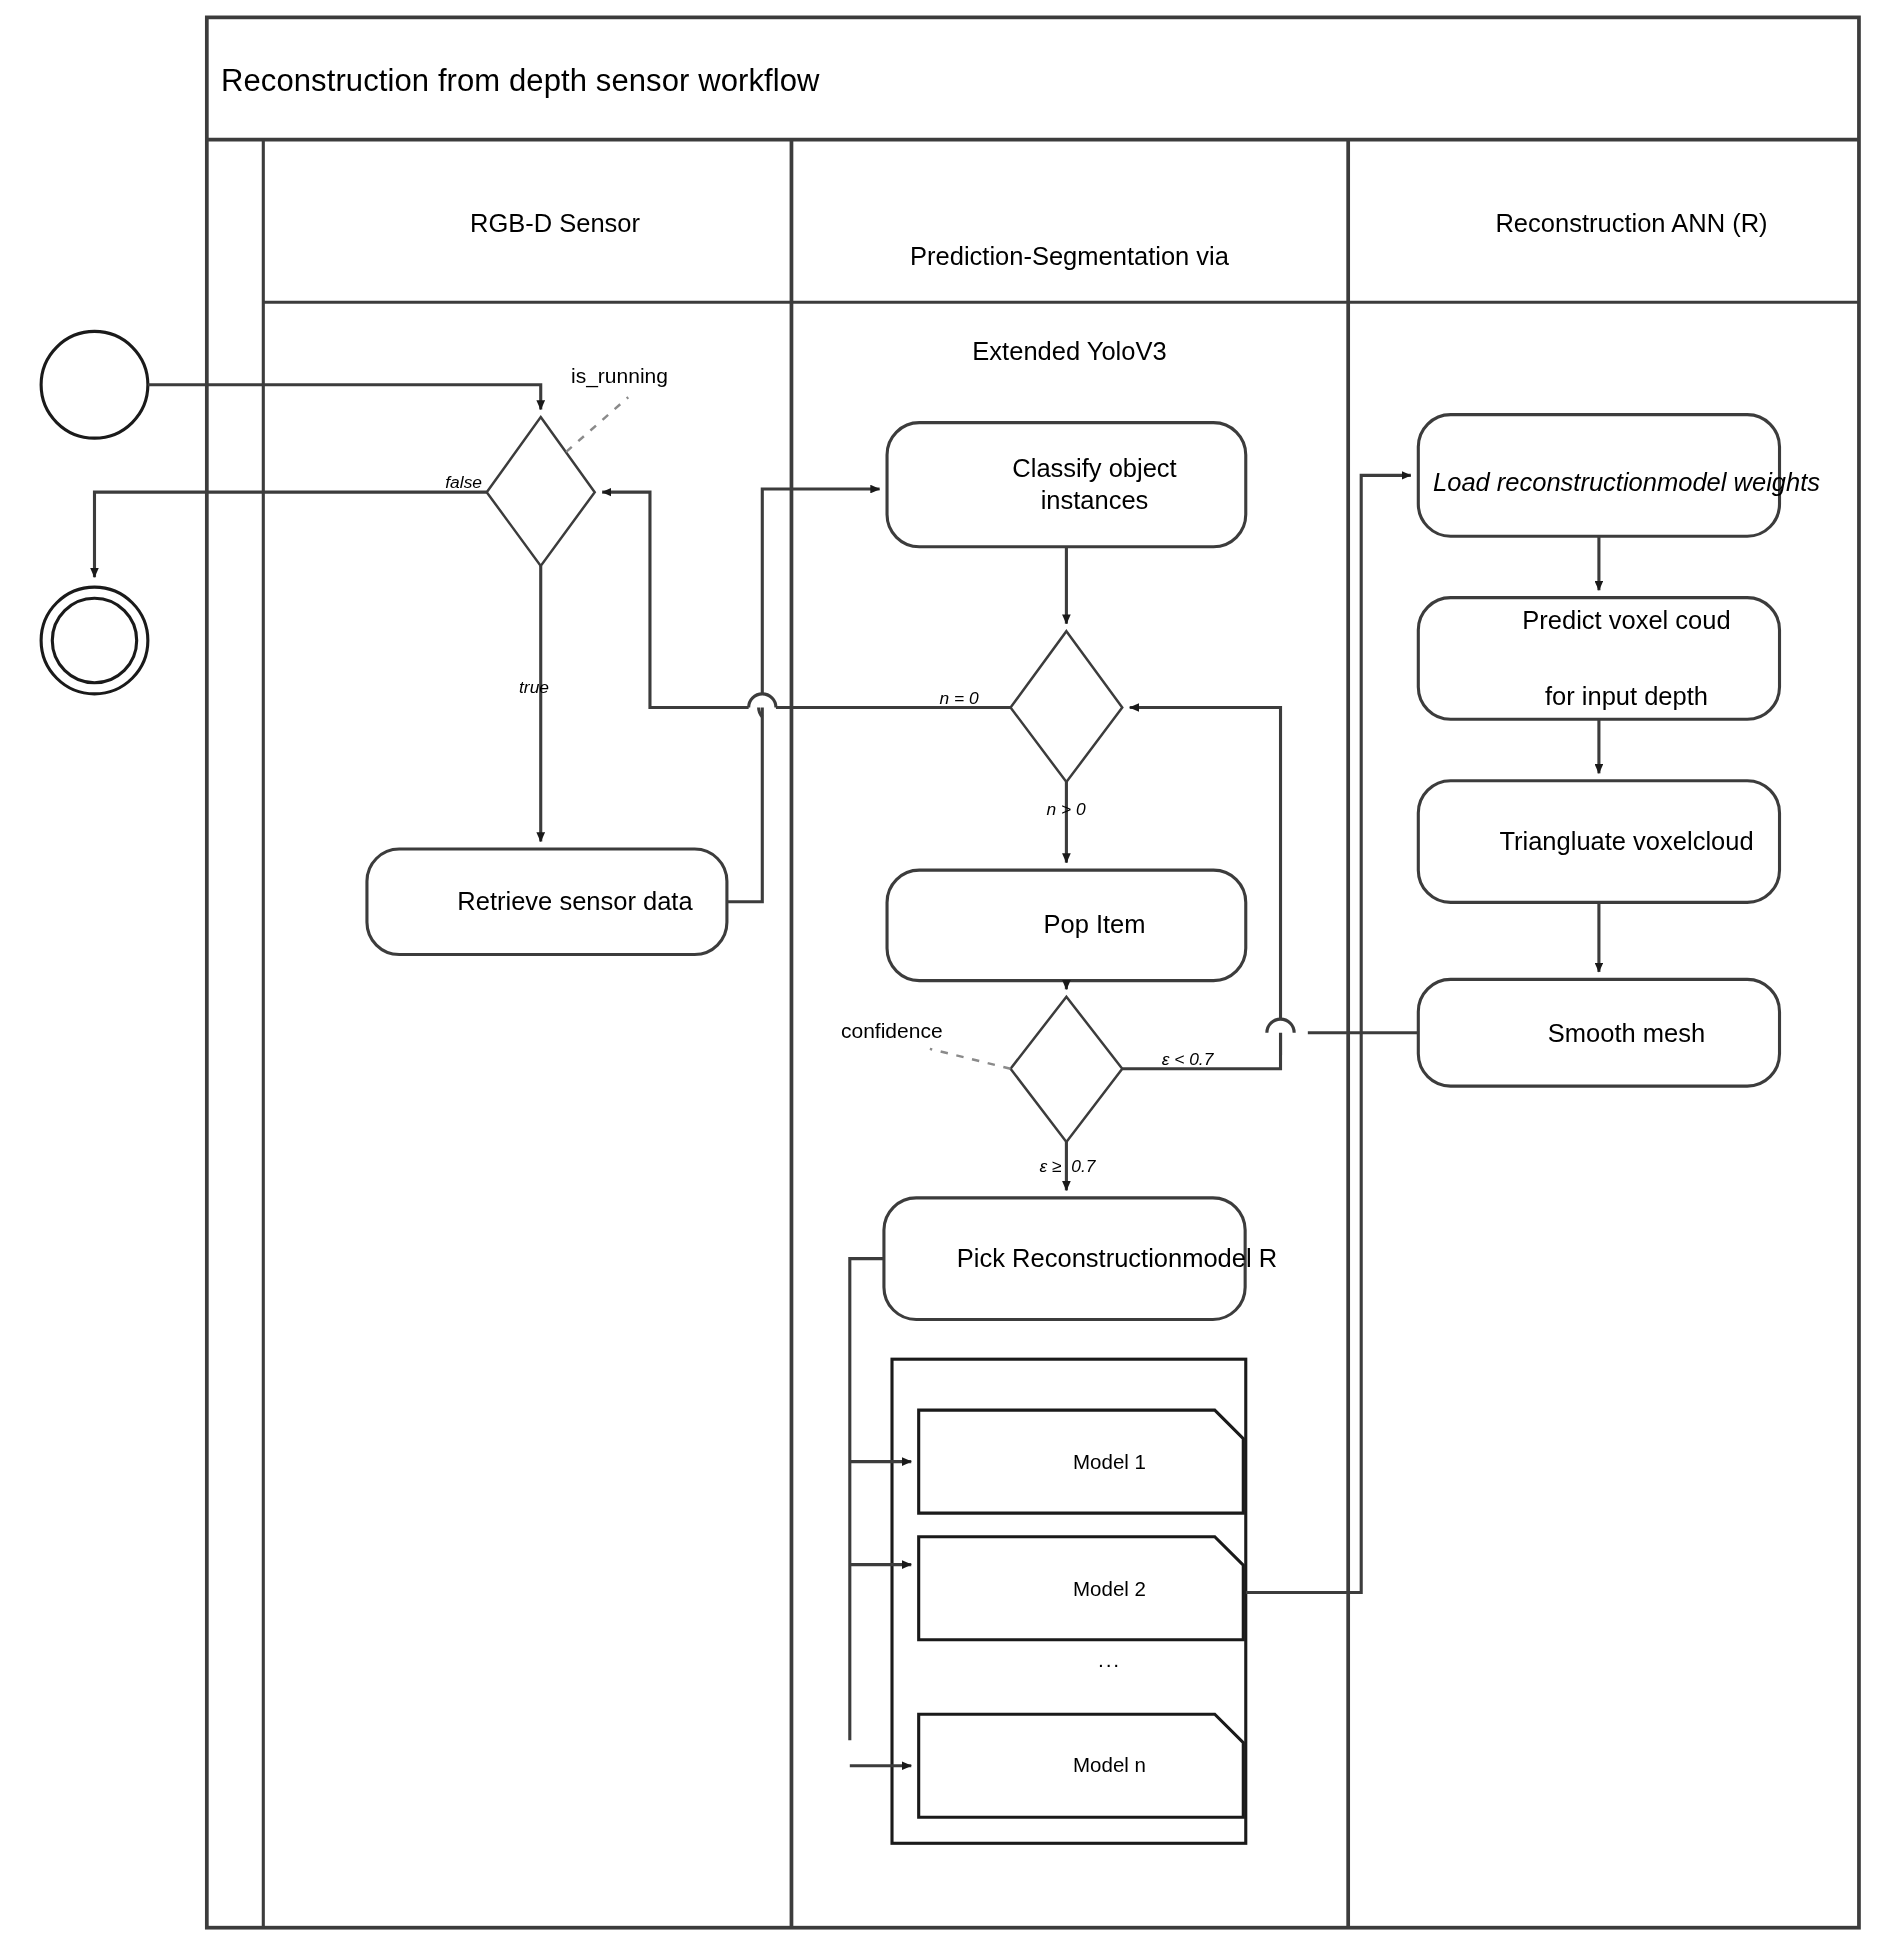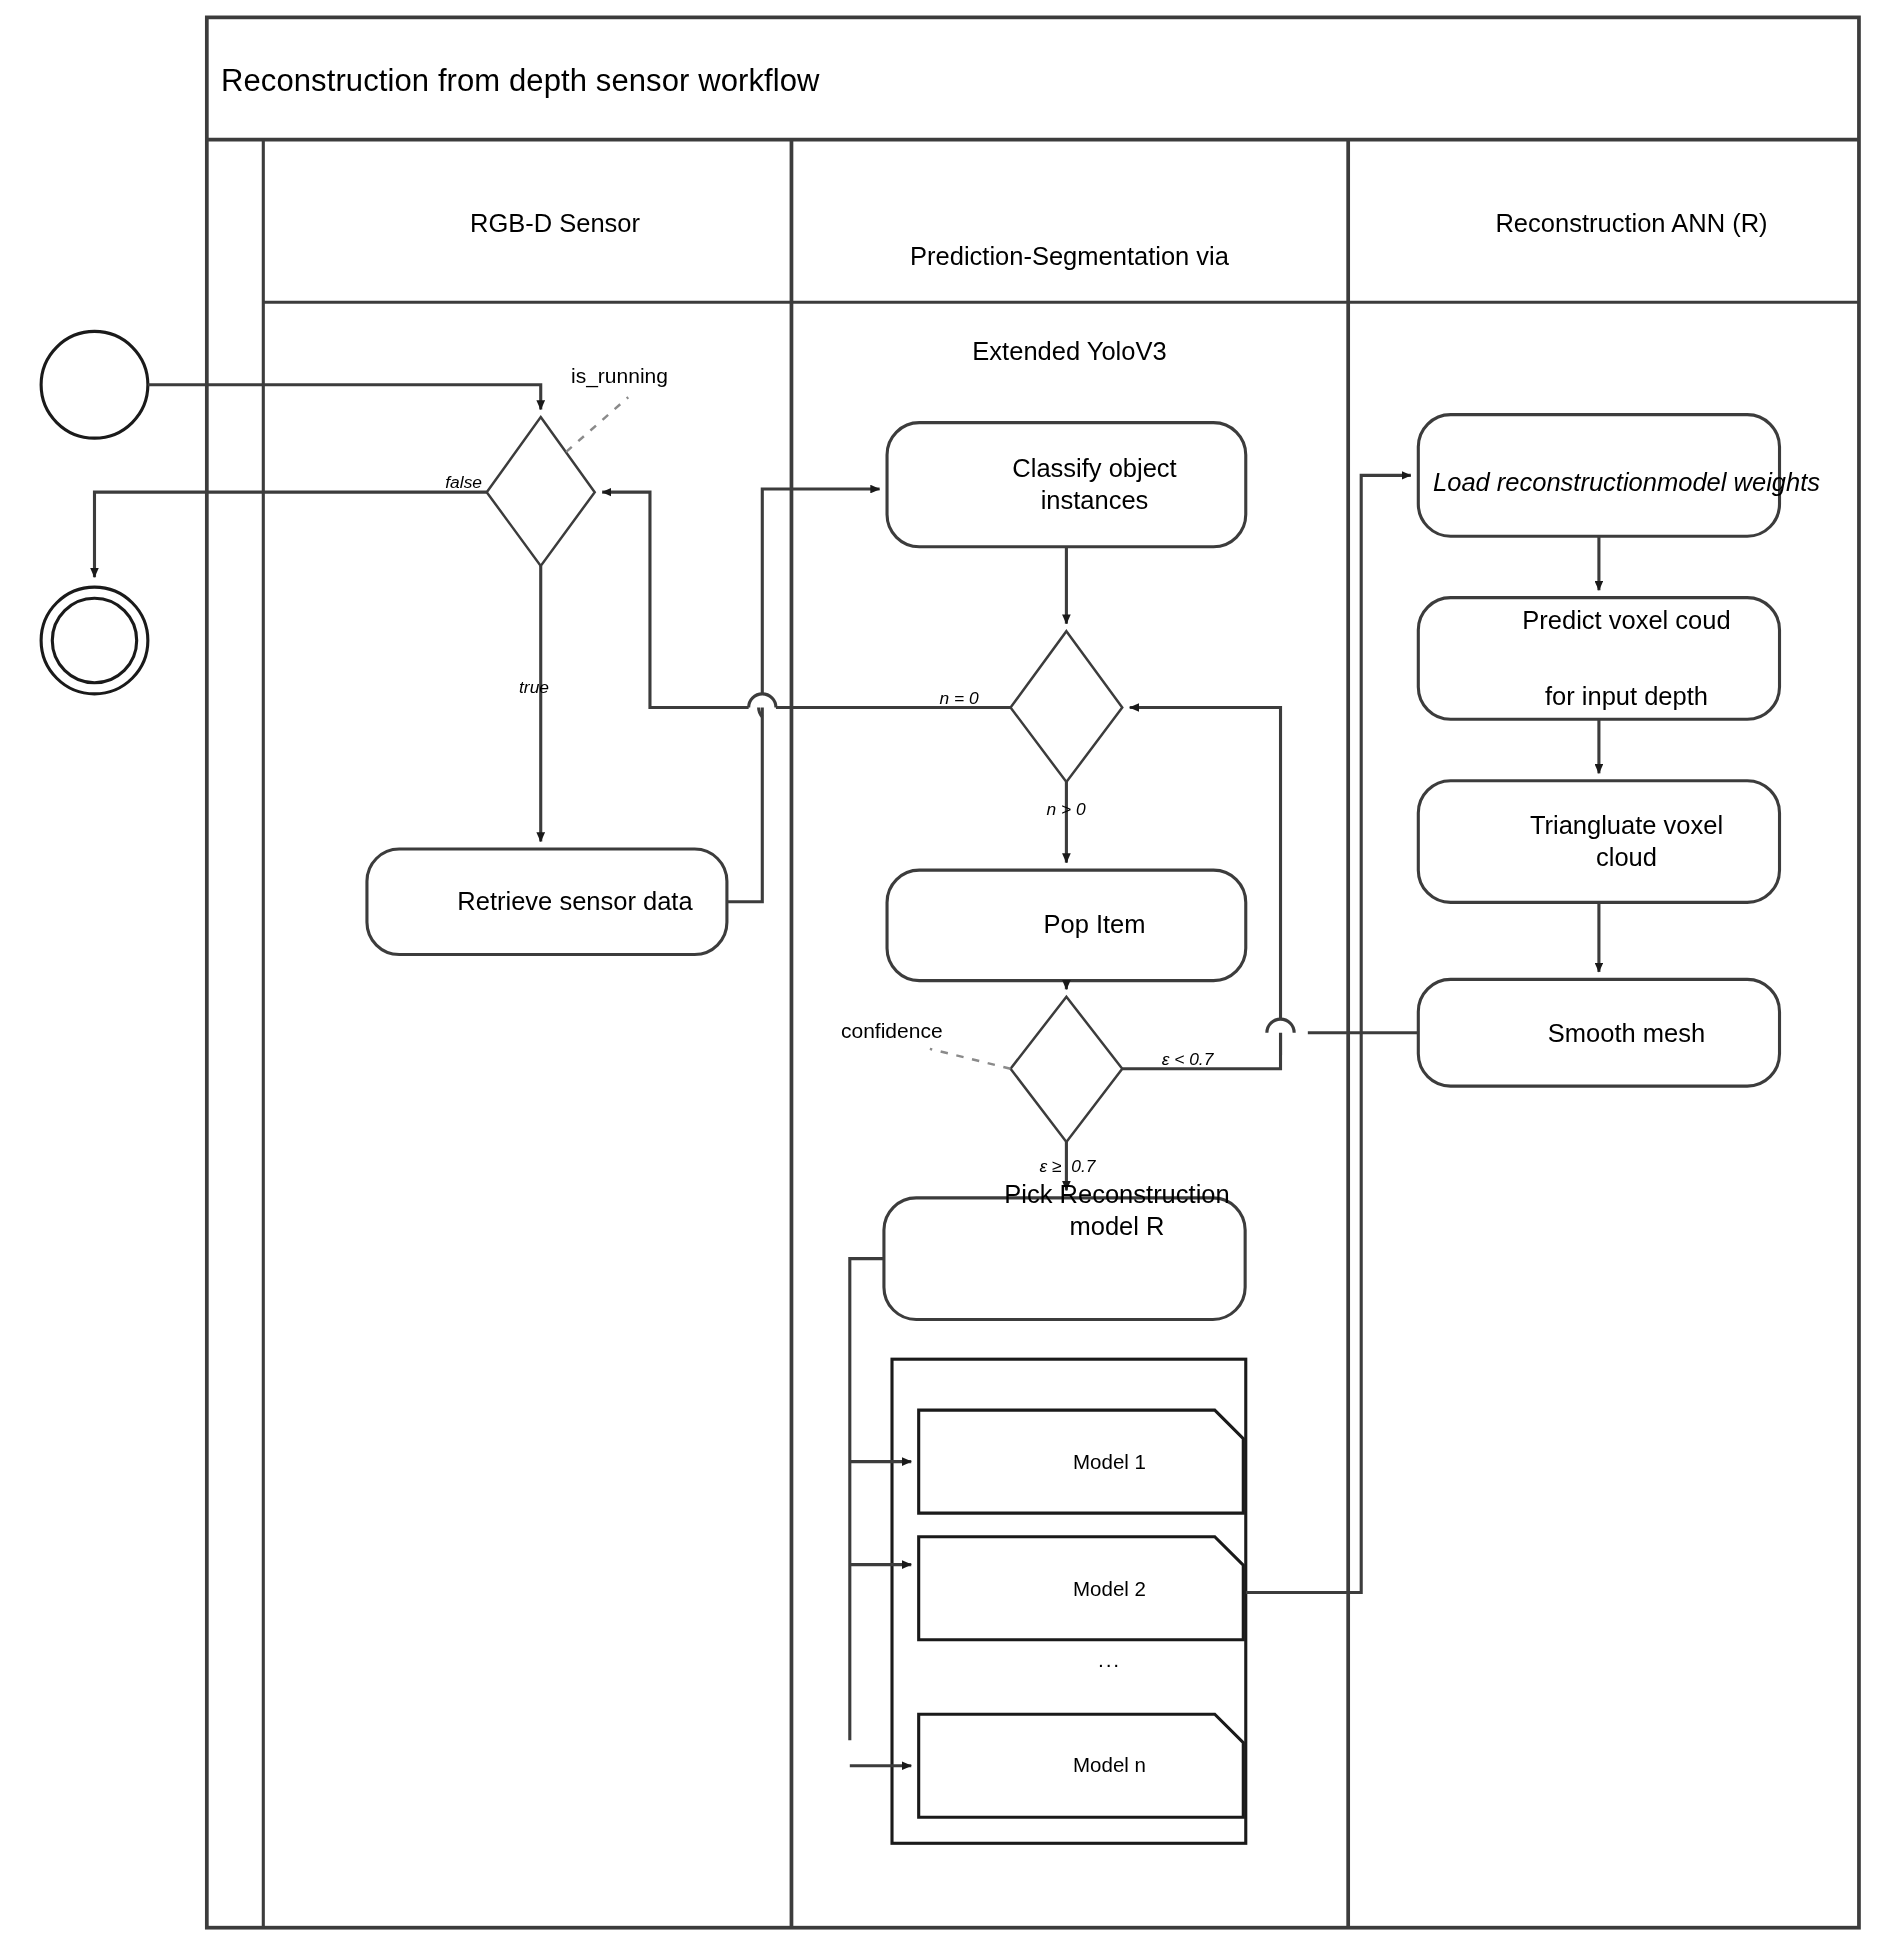--- a/index.html
+++ b/index.html
@@ -234,36 +234,36 @@
 
   <div class="t node-text ctr" style="left:367px; top:849px; width:360px; height:106px;">Retrieve sensor data</div>
 
   <div class="t node-text ctr" style="left:887px; top:423px; width:359px; height:124px; flex-direction:column;">
     <div>Classify object</div>
     <div>instances</div>
   </div>
 
   <div class="t node-text ctr" style="left:887px; top:870px; width:359px; height:110px;">Pop Item</div>
 
-  <div class="t node-text ctr" style="left:884px; top:1150px; width:410px; height:122px; flex-direction:column;">
+  <div class="t node-text ctr" style="left:884px; top:1198px; width:410px; height:122px; flex-direction:row;">
     <div>Pick Reconstruction</div>
     <div>model R</div>
   </div>
 
   <div class="t node-text ctr" style="left:1418px; top:422px; width:361px; height:122px; flex-direction:row;font-style:italic;">
     <div>Load reconstruction</div>
     <div>model weights</div>
   </div>
 
   <div class="t node-text ctr" style="left:1418px; top:598px; width:361px; height:122px; flex-direction:column;gap:44px;">
     <div>Predict voxel coud</div>
     <div>for input depth</div>
   </div>
 
-  <div class="t node-text ctr" style="left:1418px; top:781px; width:361px; height:122px; flex-direction:column;">
+  <div class="t node-text ctr" style="left:1418px; top:781px; width:361px; height:122px; flex-direction:row;">
     <div>Triangluate voxel</div>
     <div>cloud</div>
   </div>
 
   <div class="t node-text ctr" style="left:1418px; top:980px; width:361px; height:107px;">Smooth mesh</div>
 
   <div class="t model-text ctr" style="left:919px; top:1410px; width:325px; height:103px;">Model 1</div>
 
   <div class="t model-text ctr" style="left:919px; top:1537px; width:325px; height:103px;">Model 2</div>
 

